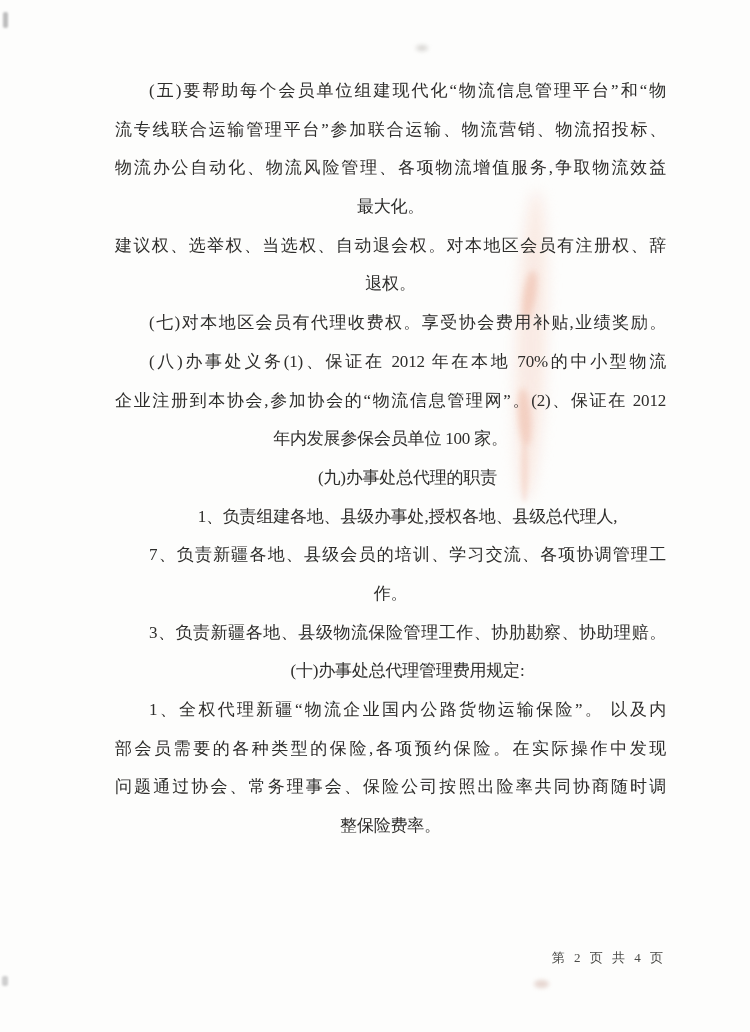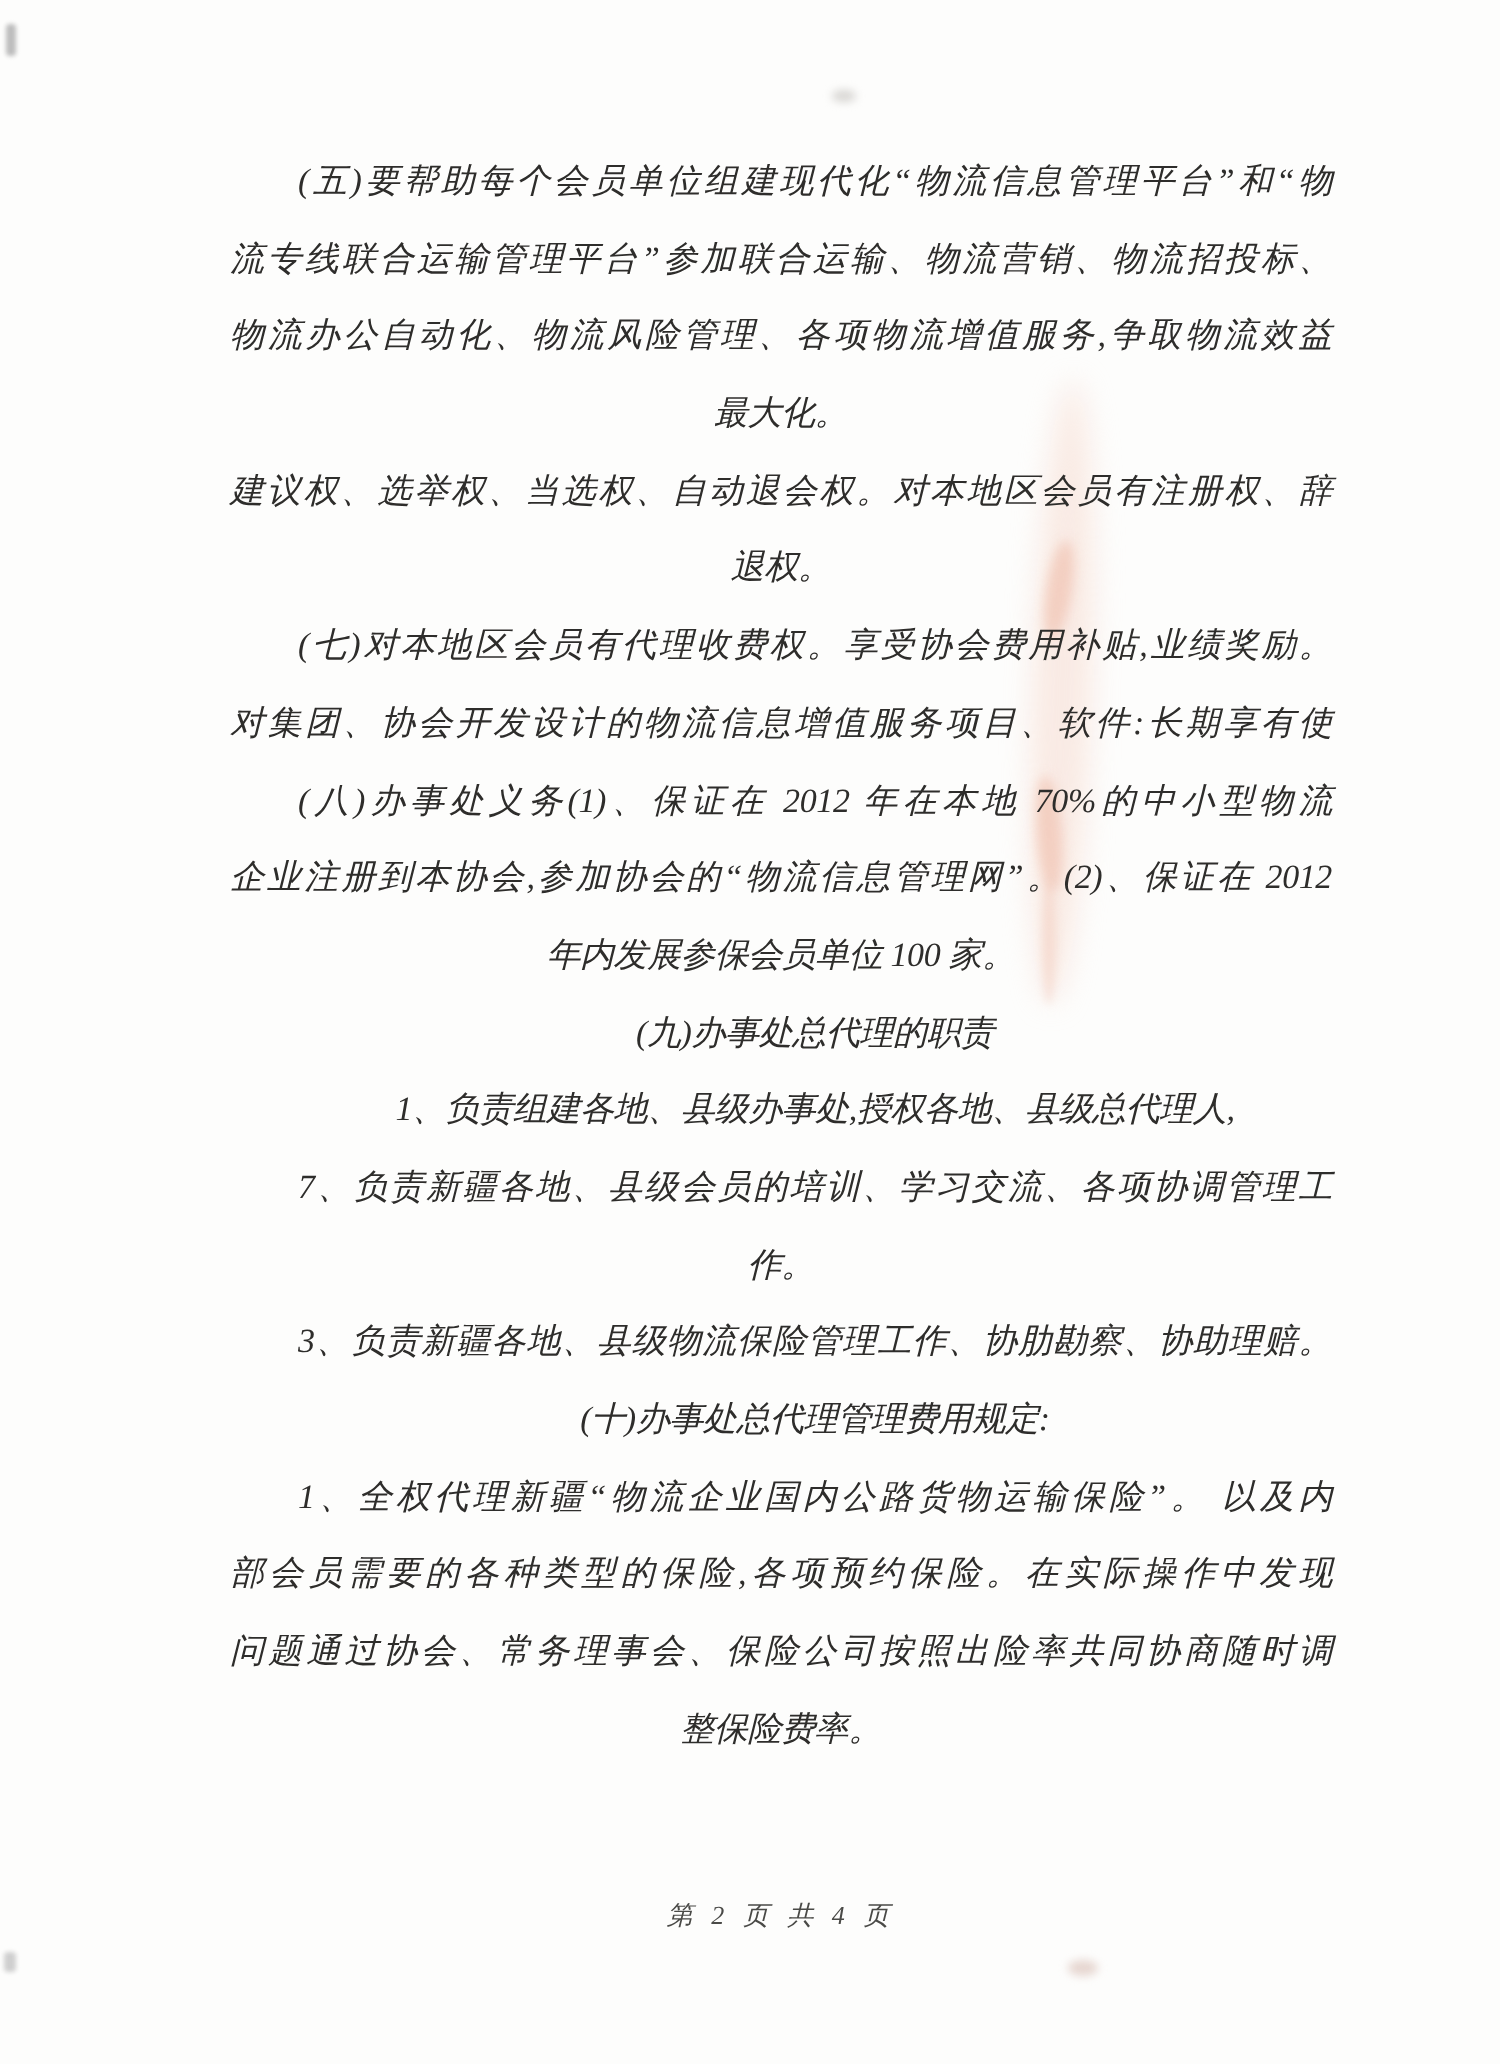--- a/index.html
+++ b/index.html
@@ -1,19 +1,19 @@
 <!DOCTYPE html>
 <html style="--ink: #2e2d2b; --paper: #fdfdfc;"><head>
 <meta charset="utf-8">
 <style>
   :root{
     --ink:#2e2d2b;
     --paper:#fdfdfc;
   }
-  *{margin:0;padding:0;box-sizing:border-box;font-style:italic;}
+  *{margin:0;padding:0;box-sizing:border-box;}
   html,body{background:var(--paper);}
   .page{
     position:relative;
     width:750px;
     height:1032px;
     background:var(--paper);
     overflow:hidden;
     font-family:"Liberation Serif","DejaVu Serif",serif;
   }
   
@@ -38,21 +38,21 @@
   }
   .line.indent{
     text-indent:34px;
   }
   
   .footer{
     position:absolute;
     top:948px;
     left:115px;
     width:551px;
-    text-align:center;
+    text-align:right;
     font-size:13px;
     line-height:20px;
     letter-spacing:3px;
     color:#4a4a47;
   }
   
   .stain{position:absolute;border-radius:50%;pointer-events:none;}
   .stain-streak{
     left:516px;top:190px;width:30px;height:312px;
     background:rgba(246,219,208,0.55);
@@ -108,21 +108,20 @@
   <div class="stain mark-bottom-right"></div>
 
   <div class="textblock" id="textblock">
       <div class="line indent justify">(五)要帮助每个会员单位组建现代化“物流信息管理平台”和“物</div>
       <div class="line justify">流专线联合运输管理平台”参加联合运输、物流营销、物流招投标、</div>
       <div class="line justify">物流办公自动化、物流风险管理、各项物流增值服务,争取物流效益</div>
       <div class="line">最大化。</div>
       <div class="line justify">建议权、选举权、当选权、自动退会权。对本地区会员有注册权、辞</div>
       <div class="line">退权。</div>
       <div class="line indent justify">(七)对本地区会员有代理收费权。享受协会费用补贴,业绩奖励。</div>
-      <div class="line justify">对集团、协会开发设计的物流信息增值服务项目、软件:长期享有使</div>
       <div class="line indent justify">(八)办事处义务(1)、保证在 2012 年在本地 70%的中小型物流</div>
       <div class="line justify">企业注册到本协会,参加协会的“物流信息管理网”。(2)、保证在 2012</div>
       <div class="line">年内发展参保会员单位 100 家。</div>
       <div class="line indent">(九)办事处总代理的职责</div>
       <div class="line indent">1、负责组建各地、县级办事处,授权各地、县级总代理人,</div>
       <div class="line indent justify">7、负责新疆各地、县级会员的培训、学习交流、各项协调管理工</div>
       <div class="line">作。</div>
       <div class="line indent justify">3、负责新疆各地、县级物流保险管理工作、协肋勘察、协助理赔。</div>
       <div class="line indent">(十)办事处总代理管理费用规定:</div>
       <div class="line indent justify">1、全权代理新疆“物流企业国内公路货物运输保险”。 以及内</div>

